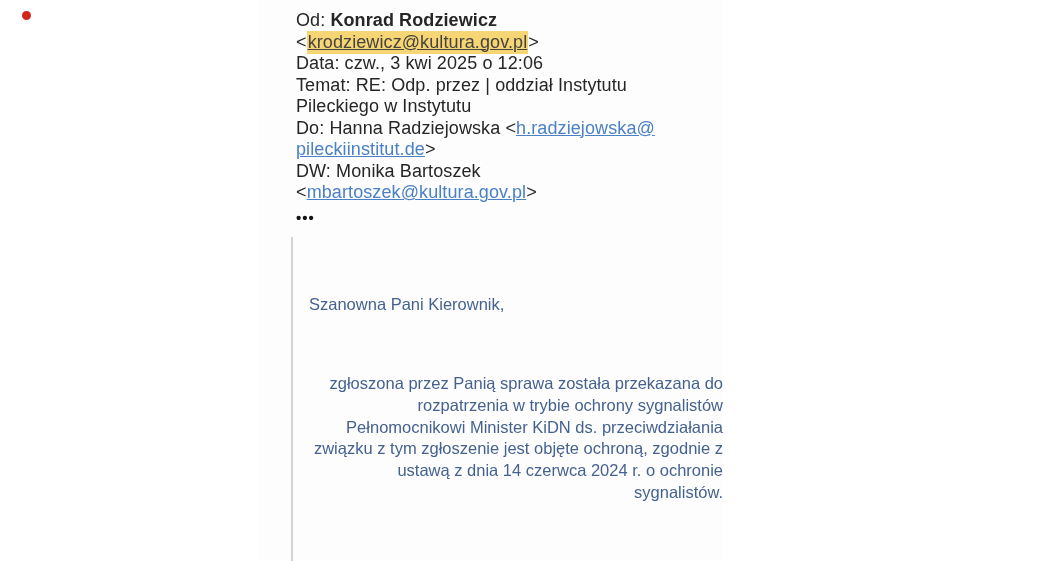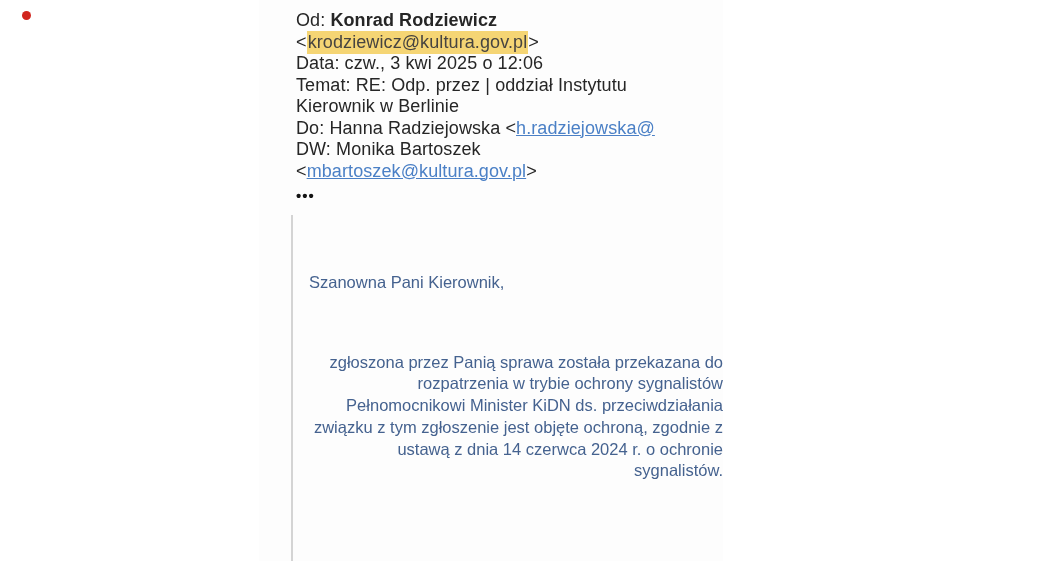--- a/index.html
+++ b/index.html
@@ -38,20 +38,21 @@
   .seg-bold{font-weight:700;}
   .seg-link{
     color:var(--link_blue,#4b80c6);
     text-decoration:underline;
     text-decoration-thickness:1px;
     cursor:pointer;
   }
   .seg-hl{
     background:var(--highlight,#f5d574);
     color:var(--hl_text,#474440);
+    text-decoration:underline;
     text-decoration-thickness:1px;
     padding:1px 1px 2px 1px;
     cursor:pointer;
   }
   .ellipsis{
     margin-top:7px;
     font-size:15px;font-weight:900;
     letter-spacing:1px;
     color:#141414;
     width:26px;
@@ -80,22 +81,23 @@
 
   <div class="artifact"></div>
 
   <div class="email-canvas">
 
     <div class="header" id="email-header">
         <div class="line"><span class="seg-plain">Od: </span><span class="seg-bold">Konrad Rodziewicz</span></div>
         <div class="line"><span class="seg-plain">&lt;</span><a class="seg-hl">krodziewicz@kultura.gov.pl</a><span class="seg-plain">&gt;</span></div>
         <div class="line"><span class="seg-plain">Data: czw., 3 kwi 2025 o 12:06</span></div>
         <div class="line"><span class="seg-plain">Temat: RE: Odp. przez | oddział Instytutu</span></div>
-        <div class="line"><span class="seg-plain">Kierownik w Berlinie</span></div>
+        <div class="line"><span class="seg-plain">Pileckiego w Instytutu</span></div>
         <div class="line"><span class="seg-plain">Do: Hanna Radziejowska &lt;</span><a class="seg-link">h.radziejowska@</a></div>
+        <div class="line"><a class="seg-link">pileckiinstitut.de</a><span class="seg-plain">&gt;</span></div>
         <div class="line"><span class="seg-plain">DW: Monika Bartoszek</span></div>
         <div class="line"><span class="seg-plain">&lt;</span><a class="seg-link">mbartoszek@kultura.gov.pl</a><span class="seg-plain">&gt;</span></div>
       </div>
 
     <div class="ellipsis">•••</div>
 
     <div class="quote">
       <div class="greeting">Szanowna Pani Kierownik,</div>
       <div class="body" id="quote-body">
           <div class="bline">zgłoszona przez Panią sprawa została przekazana do</div>

